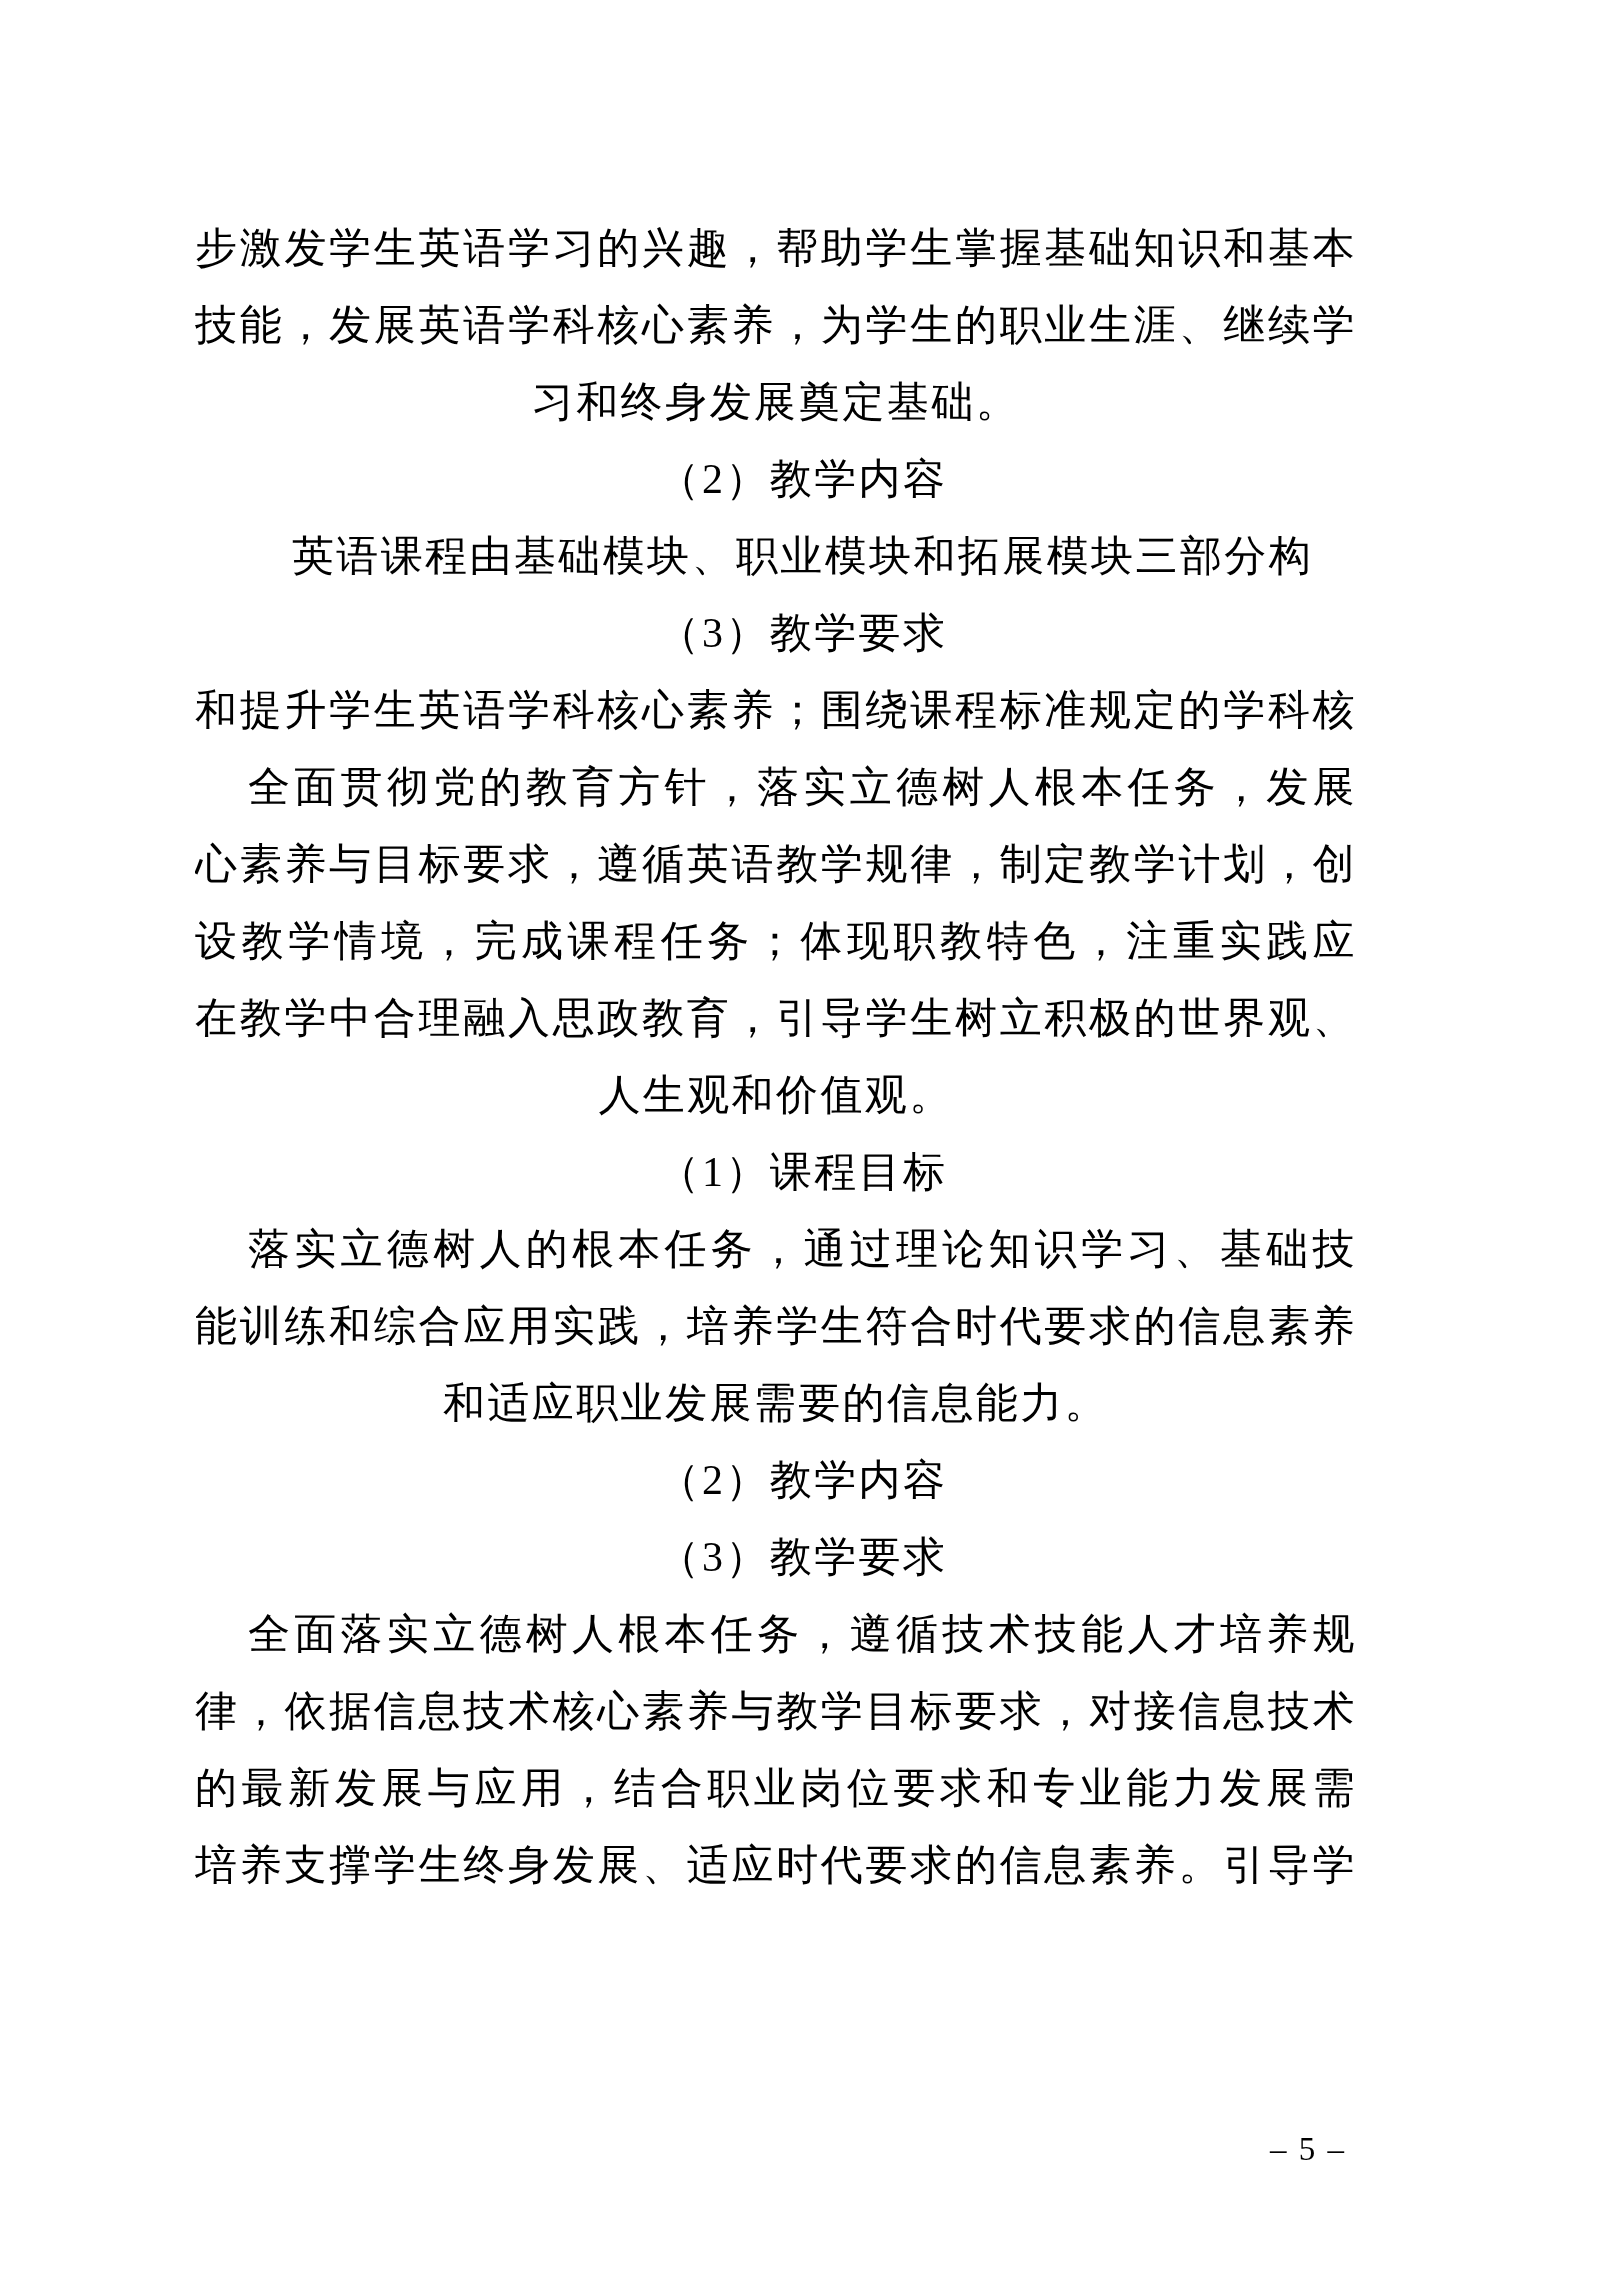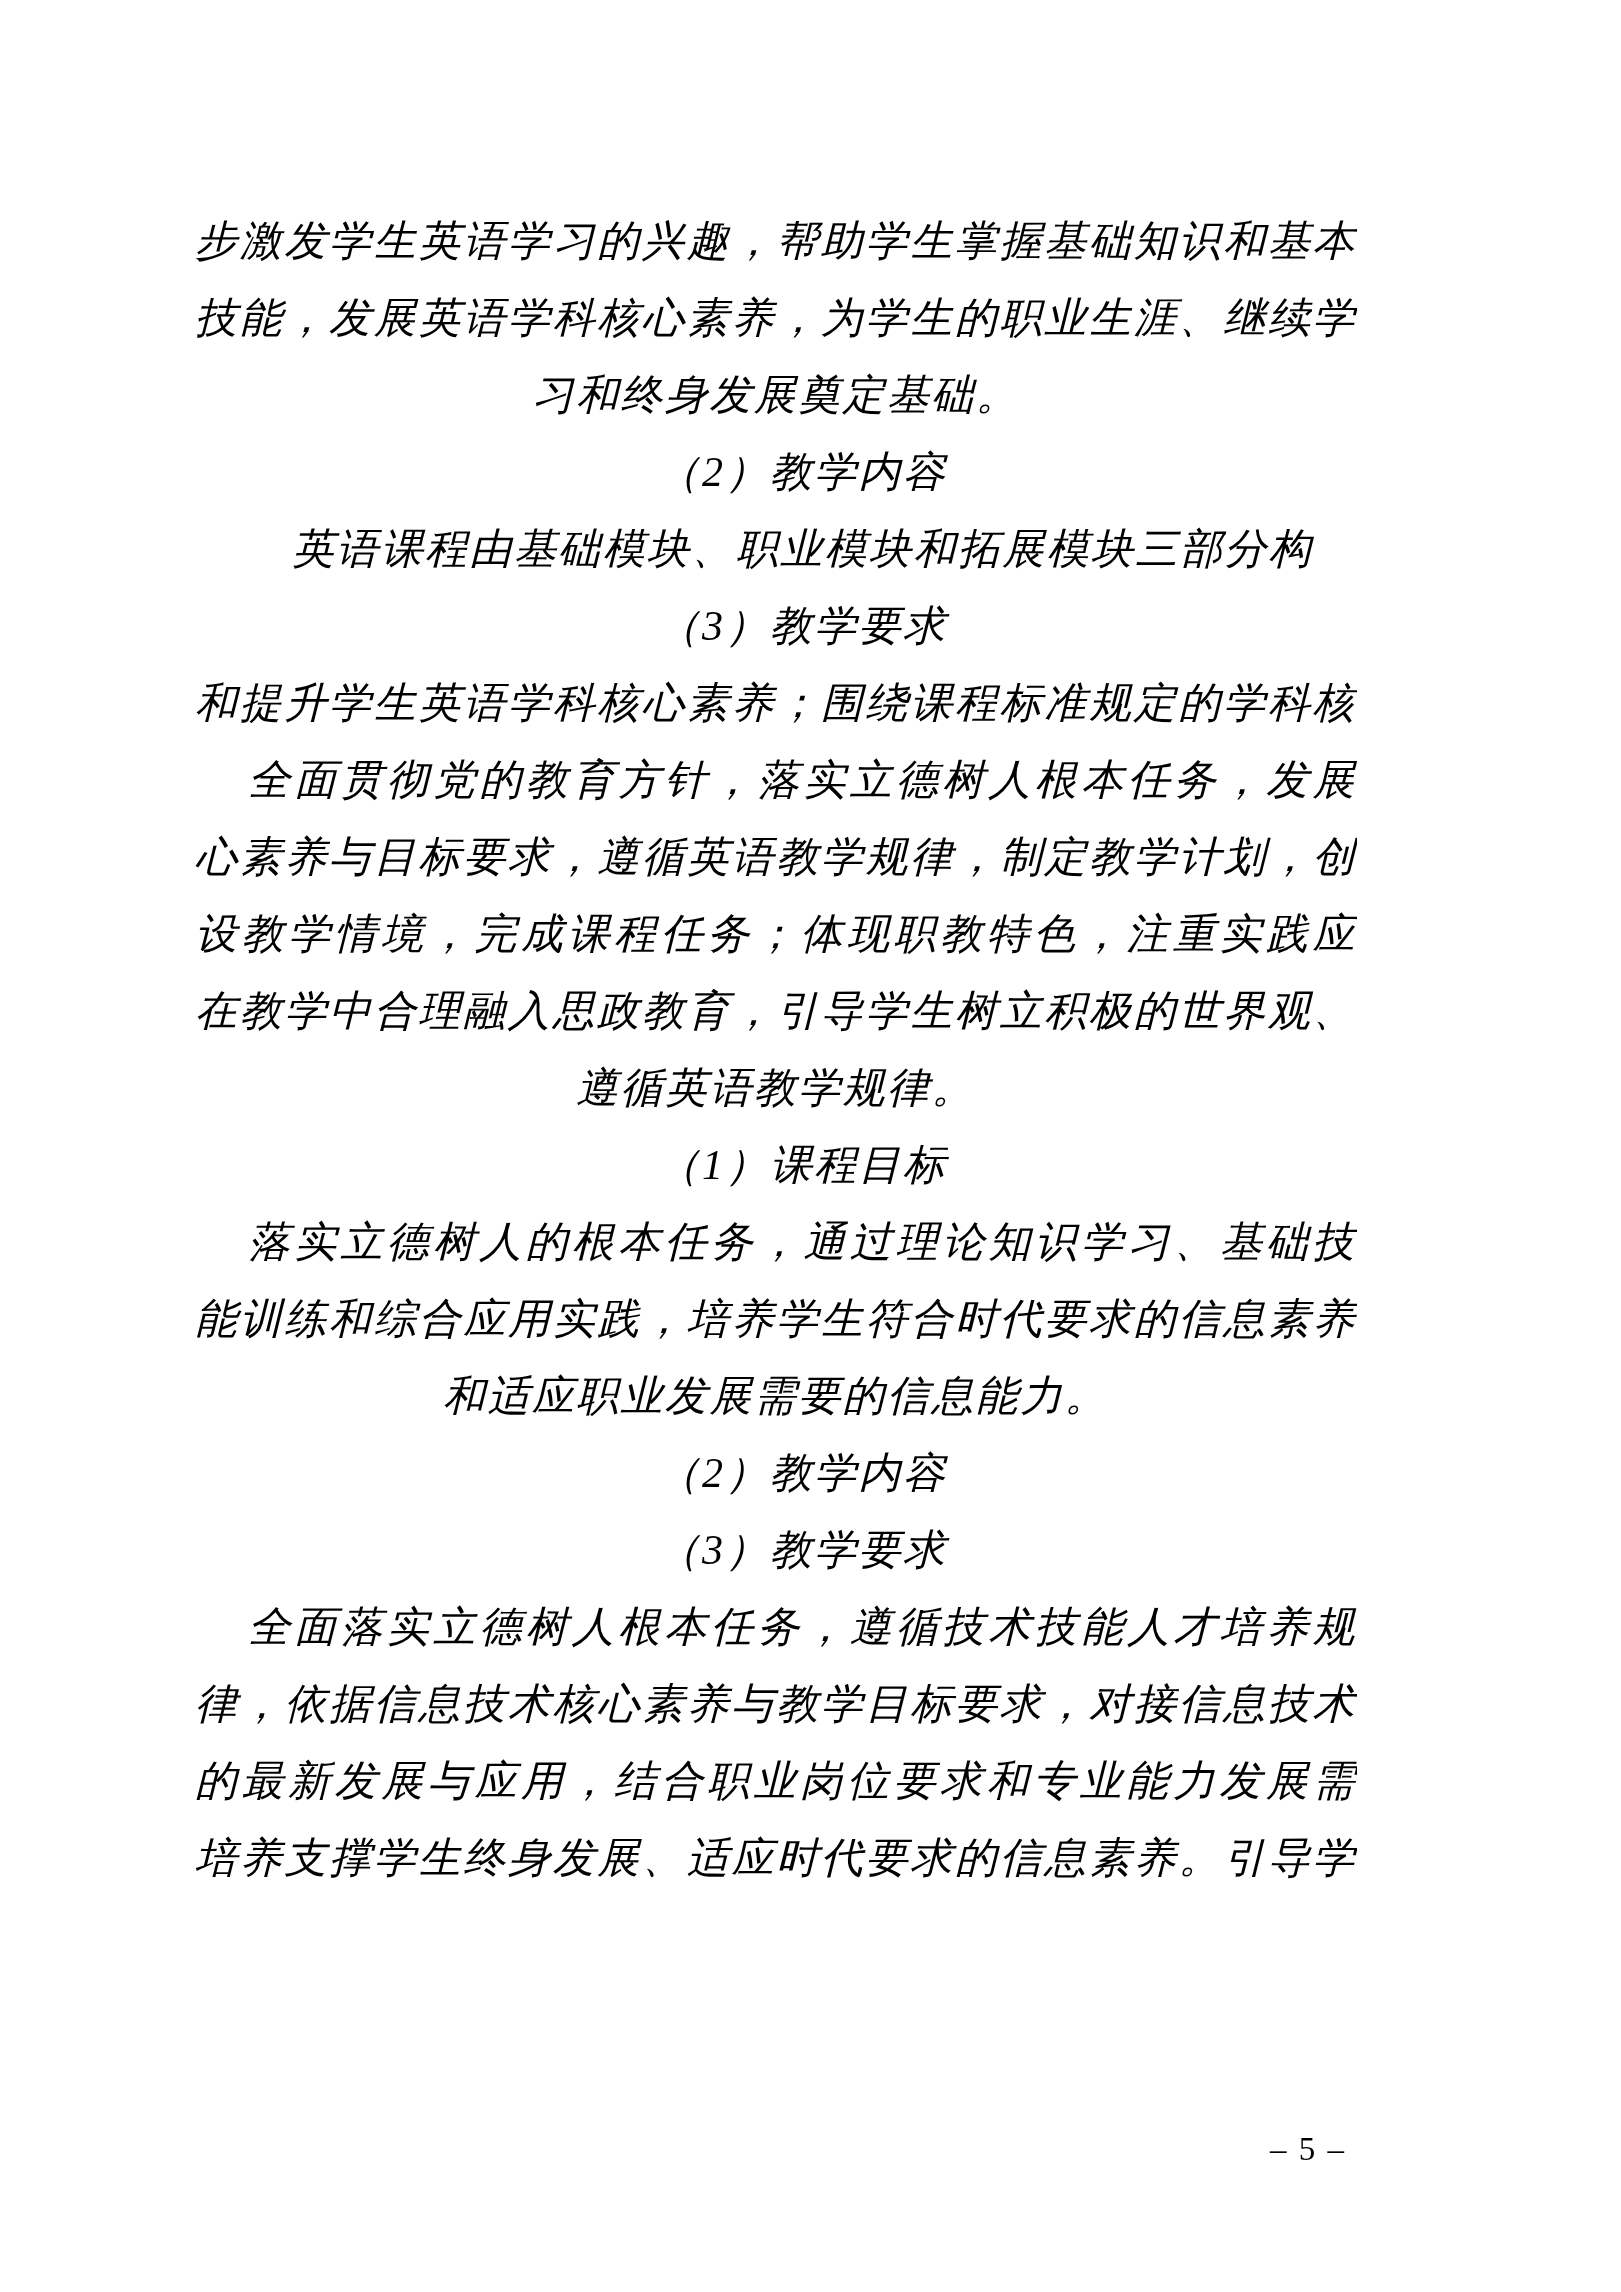--- a/index.html
+++ b/index.html
@@ -11,23 +11,22 @@
     position: relative;
     width: 1621px;
     height: 2293px;
     font-family: "Liberation Serif", "DejaVu Serif", serif;
     color: #000000;
     overflow: hidden;
   }
   .text-block {
     position: absolute;
     left: 195px;
-    top: 203px;
+    top: 210px;
     width: 1162px;
-    font-style: italic;
   }
   .line {
     height: 77px;
     line-height: 77px;
     font-size: 42px;
     letter-spacing: 2.4px;
     white-space: normal;
     overflow: hidden;
     text-align: center;
   }
@@ -59,21 +58,21 @@
   <div class="line just">技能，发展英语学科核心素养，为学生的职业生涯、继续学</div>
   <div class="line">习和终身发展奠定基础。</div>
   <div class="line indent">（2）教学内容</div>
   <div class="line indent">英语课程由基础模块、职业模块和拓展模块三部分构成。</div>
   <div class="line indent">（3）教学要求</div>
   <div class="line just">和提升学生英语学科核心素养；围绕课程标准规定的学科核</div>
   <div class="line indent just">全面贯彻党的教育方针，落实立德树人根本任务，发展</div>
   <div class="line just">心素养与目标要求，遵循英语教学规律，制定教学计划，创</div>
   <div class="line just">设教学情境，完成课程任务；体现职教特色，注重实践应用，</div>
   <div class="line just">在教学中合理融入思政教育，引导学生树立积极的世界观、</div>
-  <div class="line">遵循英语教学规律。</div>
+  <div class="line">人生观和价值观。</div>
   <div class="line indent">（1）课程目标</div>
   <div class="line indent just">落实立德树人的根本任务，通过理论知识学习、基础技</div>
   <div class="line just">能训练和综合应用实践，培养学生符合时代要求的信息素养</div>
   <div class="line">和适应职业发展需要的信息能力。</div>
   <div class="line indent">（2）教学内容</div>
   <div class="line indent">（3）教学要求</div>
   <div class="line indent just">全面落实立德树人根本任务，遵循技术技能人才培养规</div>
   <div class="line just">律，依据信息技术核心素养与教学目标要求，对接信息技术</div>
   <div class="line just">的最新发展与应用，结合职业岗位要求和专业能力发展需要，</div>
   <div class="line just">培养支撑学生终身发展、适应时代要求的信息素养。引导学</div>

